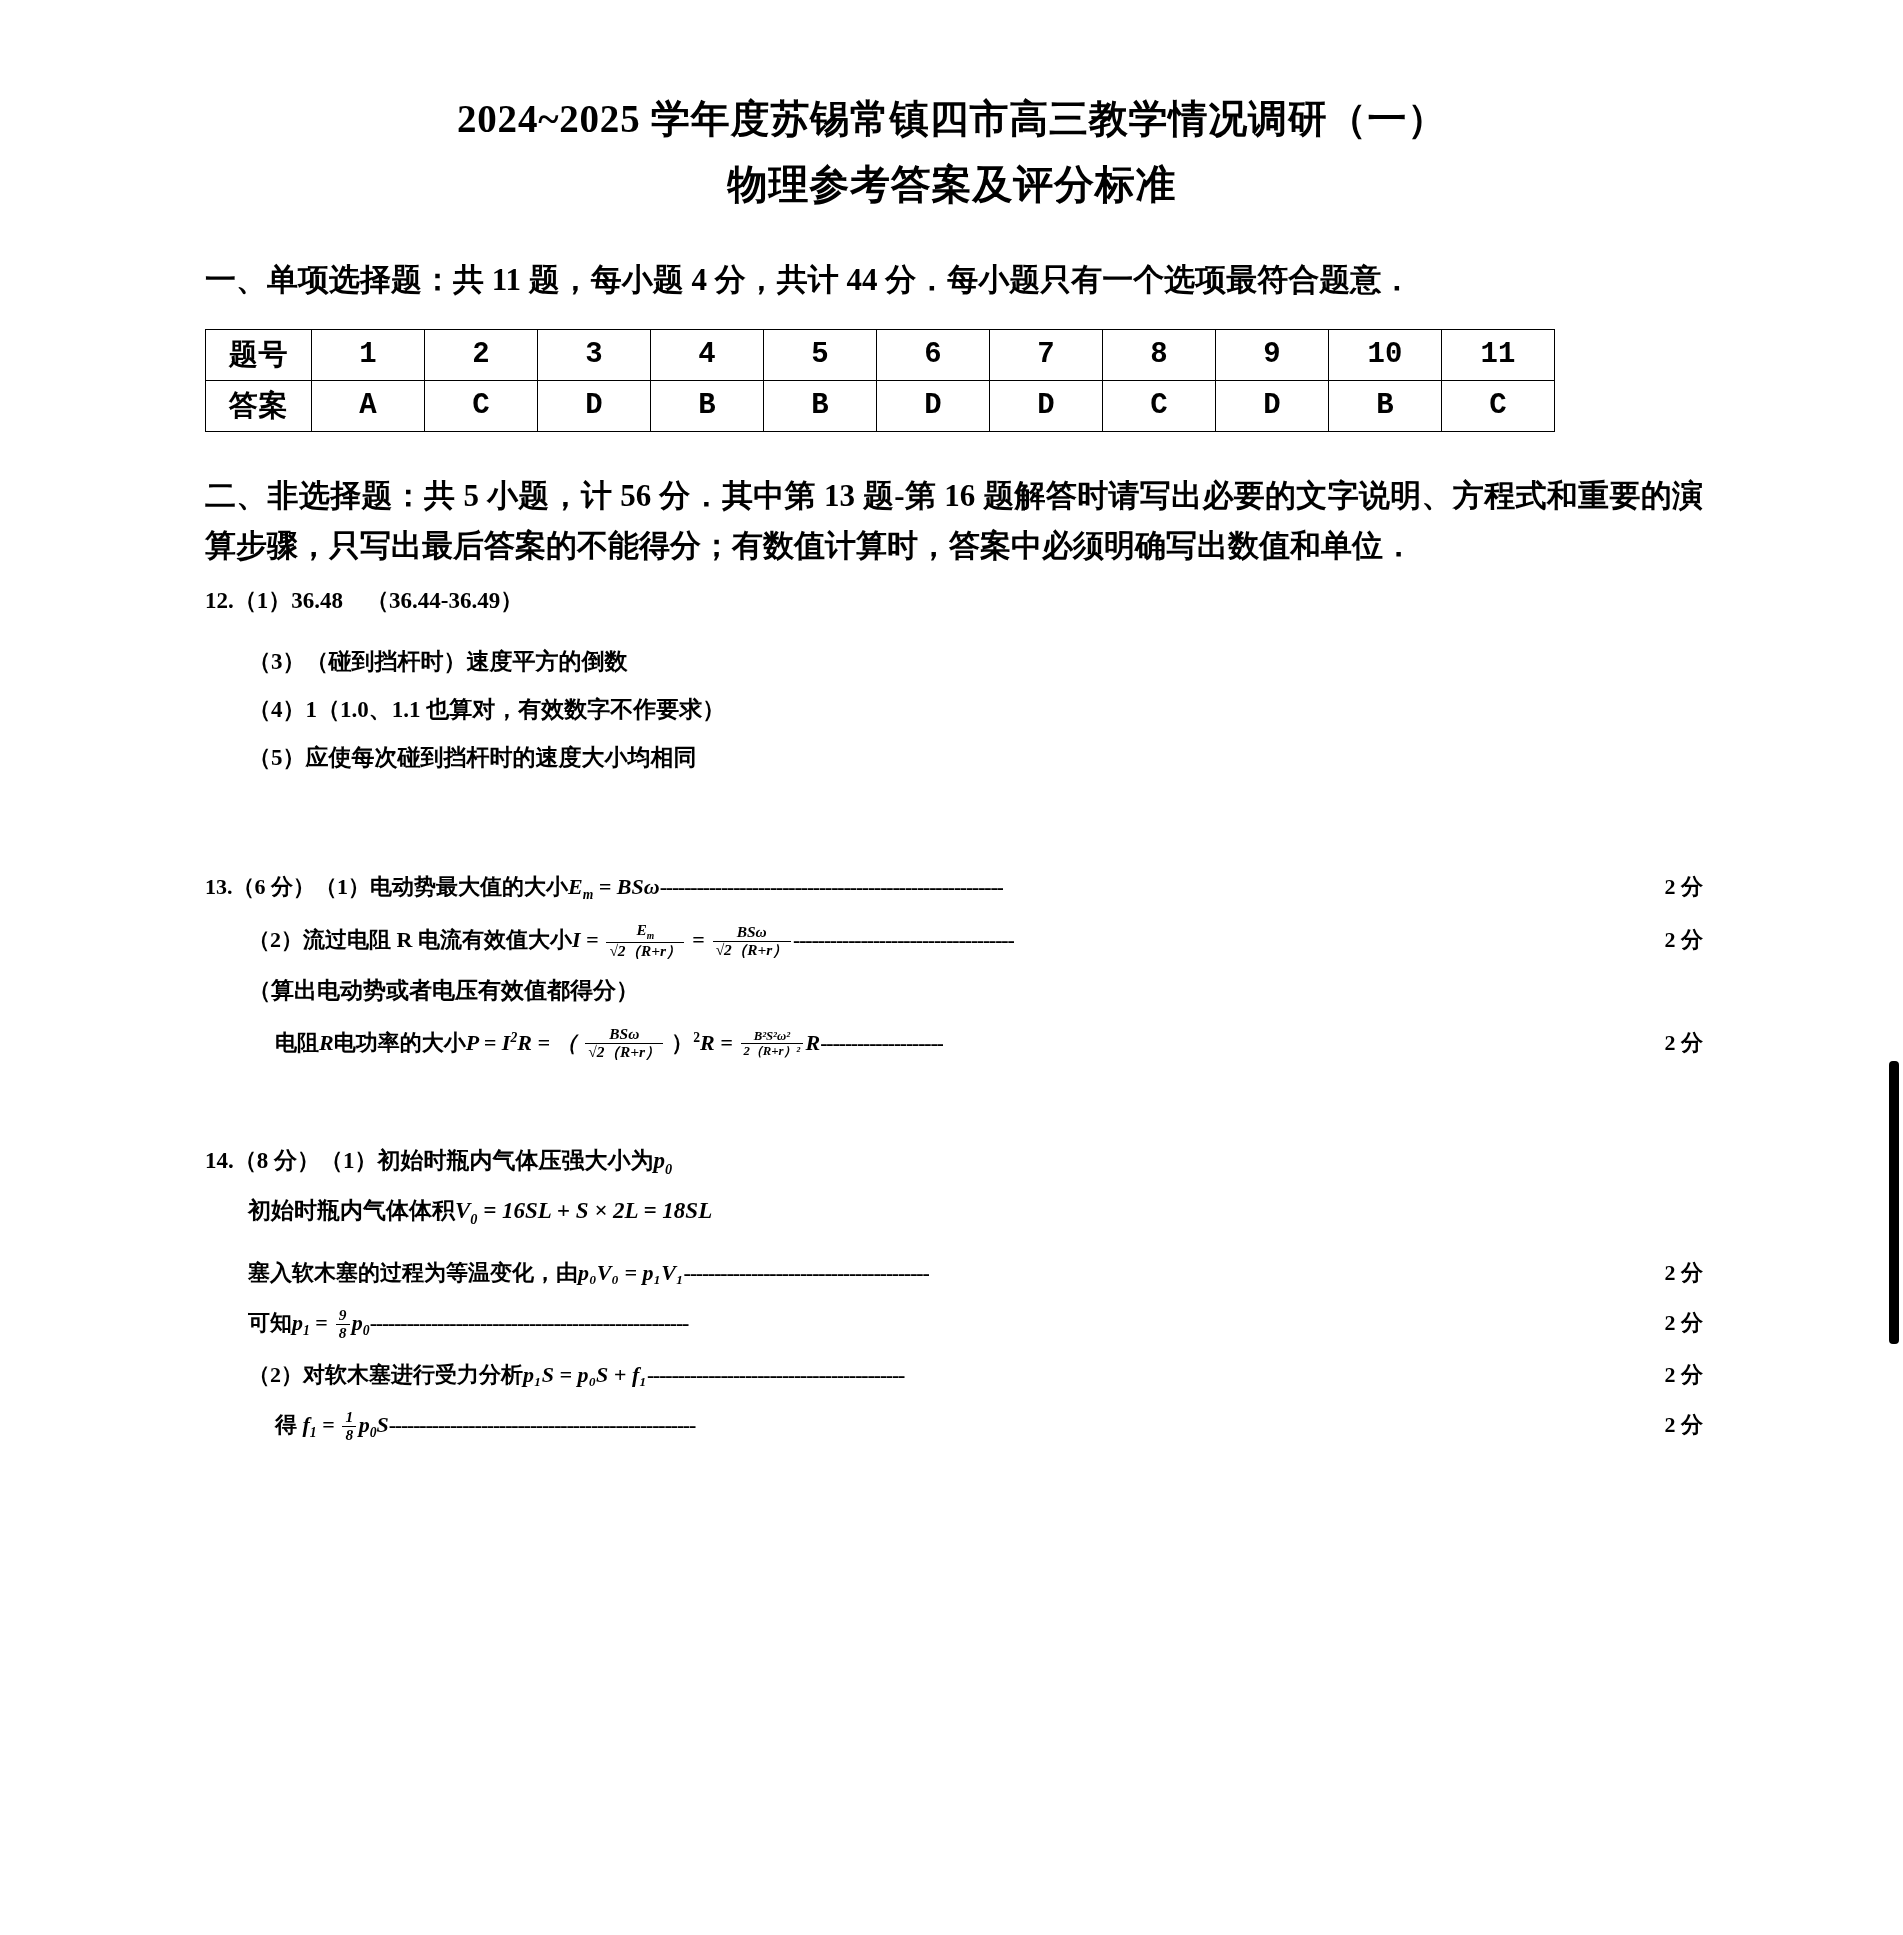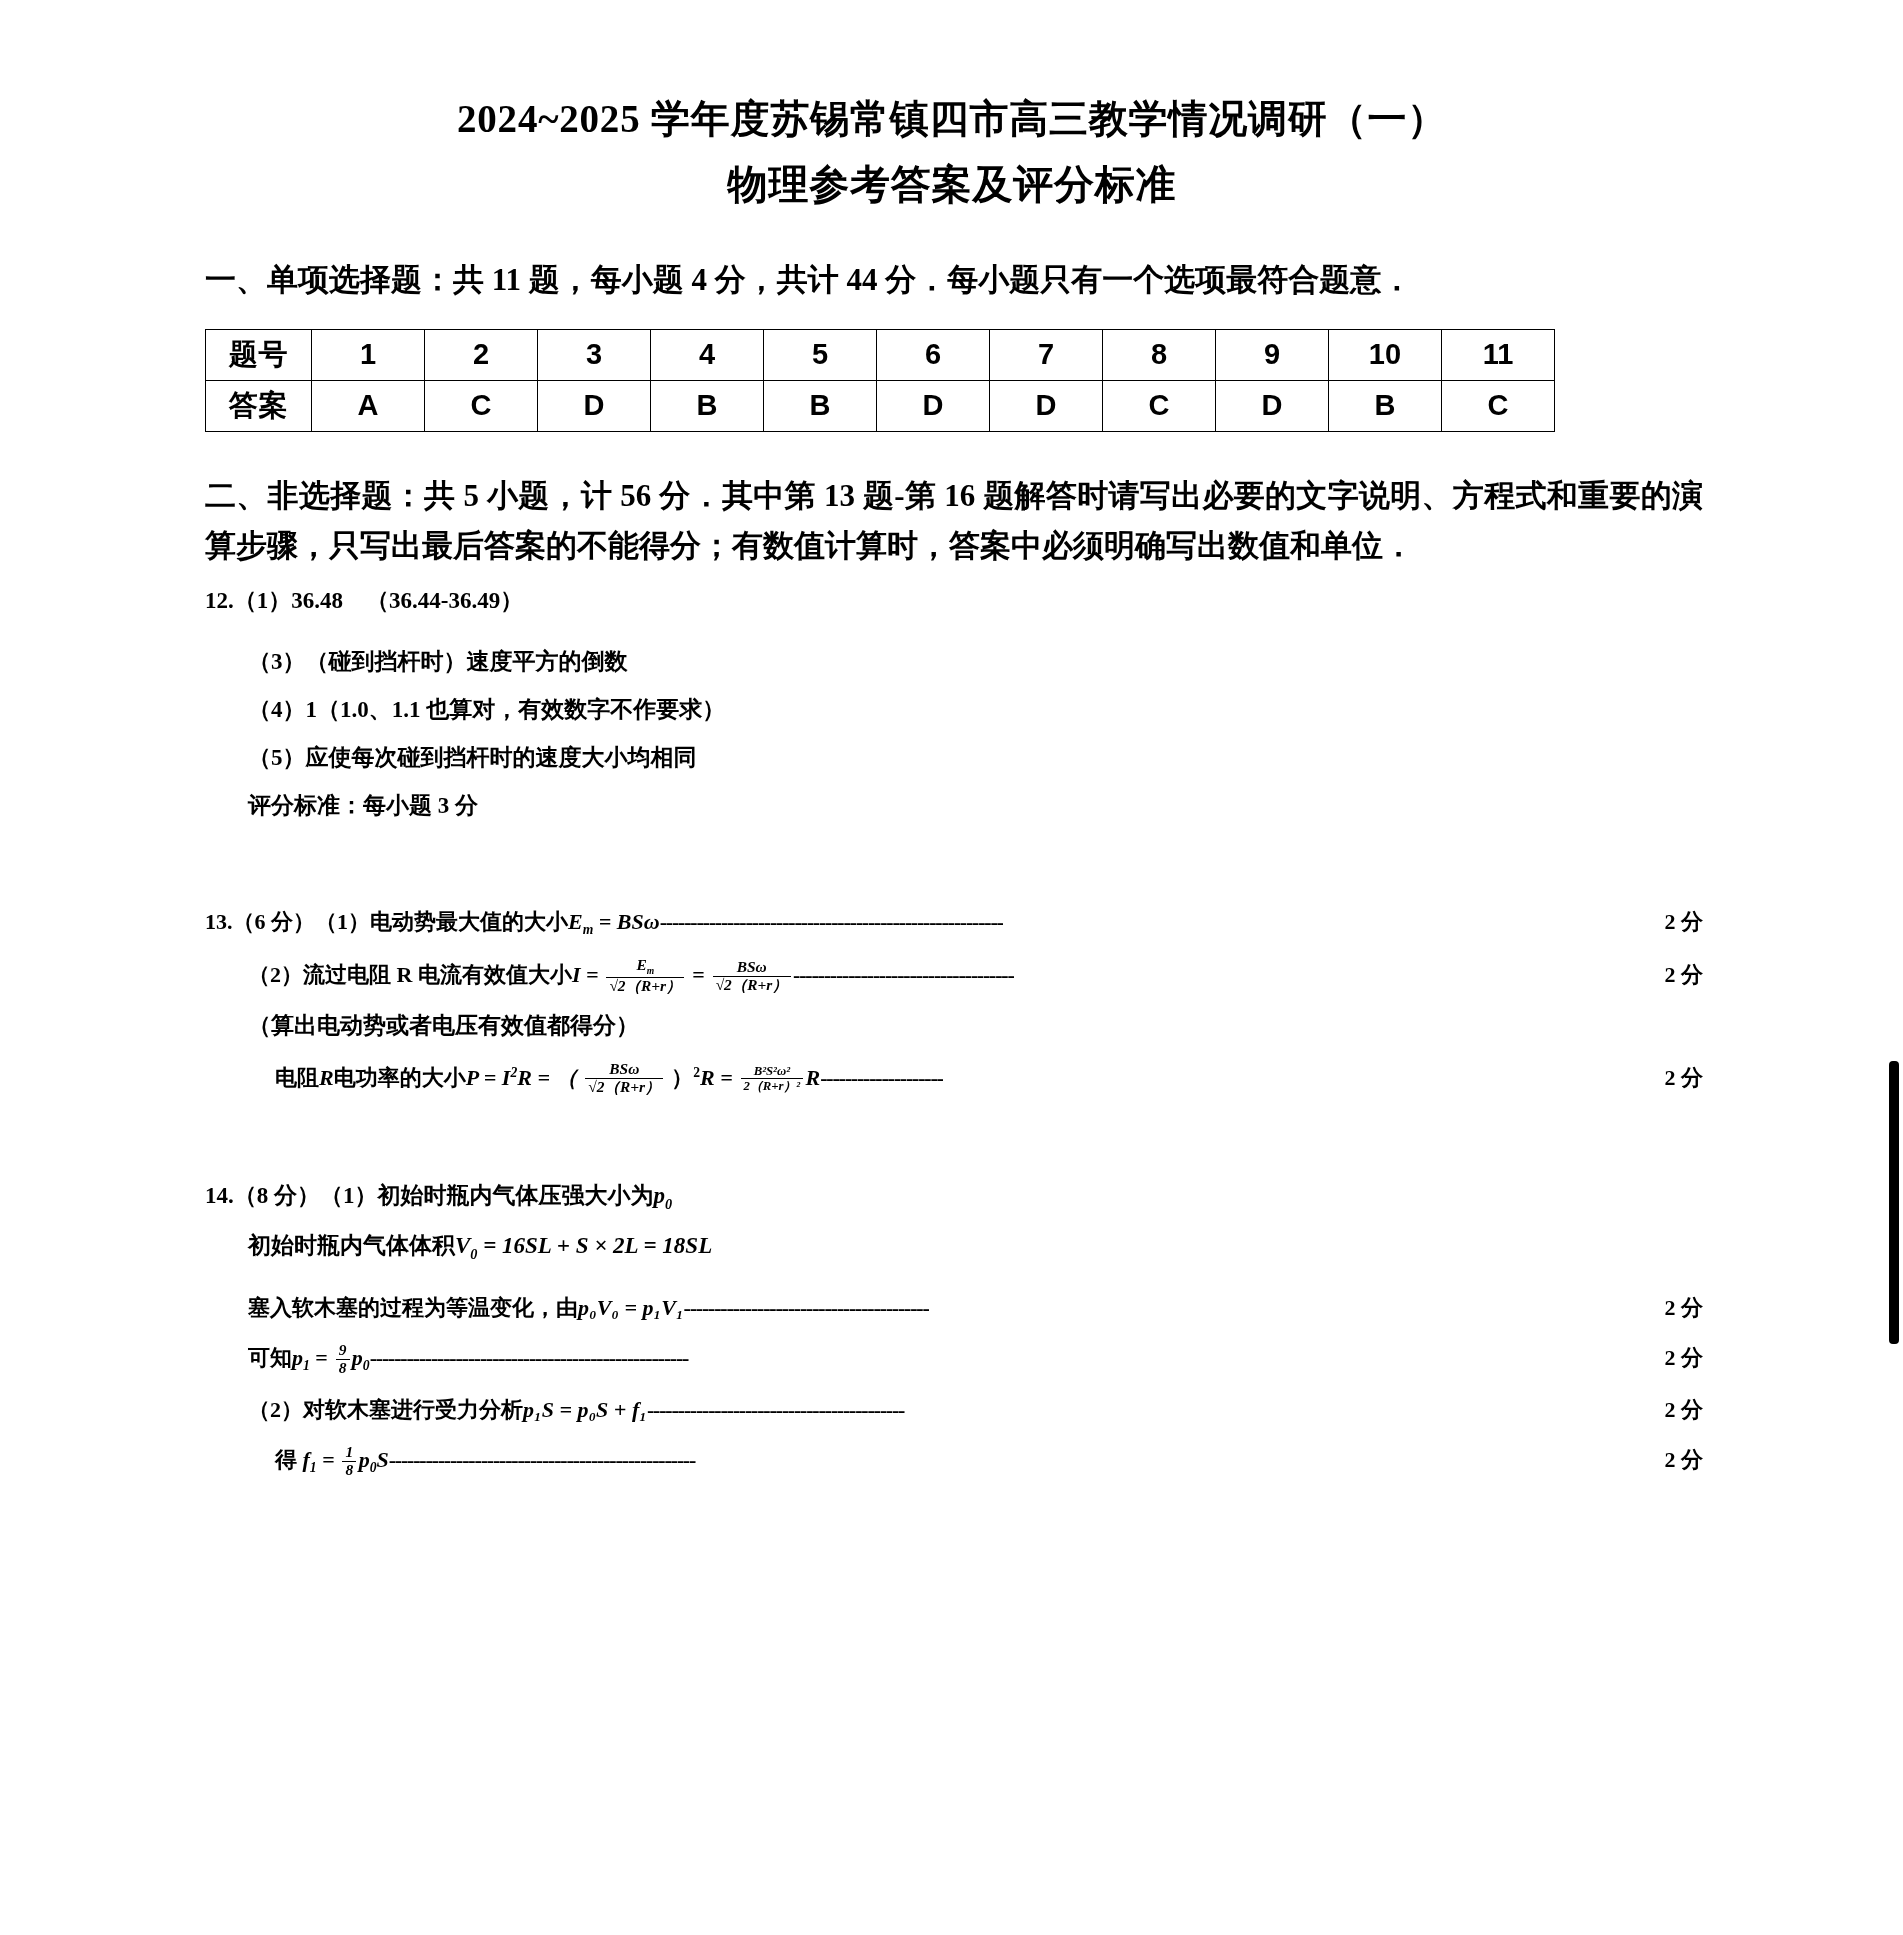--- a/index.html
+++ b/index.html
@@ -53,21 +53,21 @@
     table-layout:fixed;
     margin-left:0;
   }
   table.ans td {
     border:1.5px solid #000;
     text-align:center;
     font-size:29px;
     font-weight:bold;
     height:50px;
     padding:0;
-    font-family:Liberation Sans, sans-serif;
+    font-family:Liberation Mono, monospace;
   }
   table.ans td.hd { width:105px; letter-spacing:0.8px; }
   table.ans td.cell { width:112px; }
 
   
   .ans-line {
     font-size:23px;
     font-weight:bold;
     line-height:1.52;
     margin:0;
@@ -188,21 +188,20 @@
     <div class="gap-s"></div>
     <p class="ans-line ind0">12.（1）36.48　（36.44-36.49）</p>
     <div class="gap-s"></div>
     <div class="gap-s"></div>
     <p class="ans-line ind1">（3）（碰到挡杆时）速度平方的倒数</p>
     <div class="gap-s"></div>
     <p class="ans-line ind1">（4）1（1.0、1.1 也算对，有效数字不作要求）</p>
     <div class="gap-s"></div>
     <p class="ans-line ind1">（5）应使每次碰到挡杆时的速度大小均相同</p>
     <div class="gap-s"></div>
-    <p class="ans-line ind1">评分标准：每小题 3 分</p>
 
     <div class="gap-xl"></div>
     <div class="row-fill">
       <span class="lead"><span>13.（6 分）（1）电动势最大值的大小</span><span class="it"><span>E</span><span class="sub">m</span></span>&nbsp;<span class="it">= BSω</span></span>
       <span class="fill dashes">--------------------------------------------------------</span>
       <span class="tail">2 分</span>
     </div>
 
     <div class="gap-s"></div>
     <div class="row-fill tall ind1">

